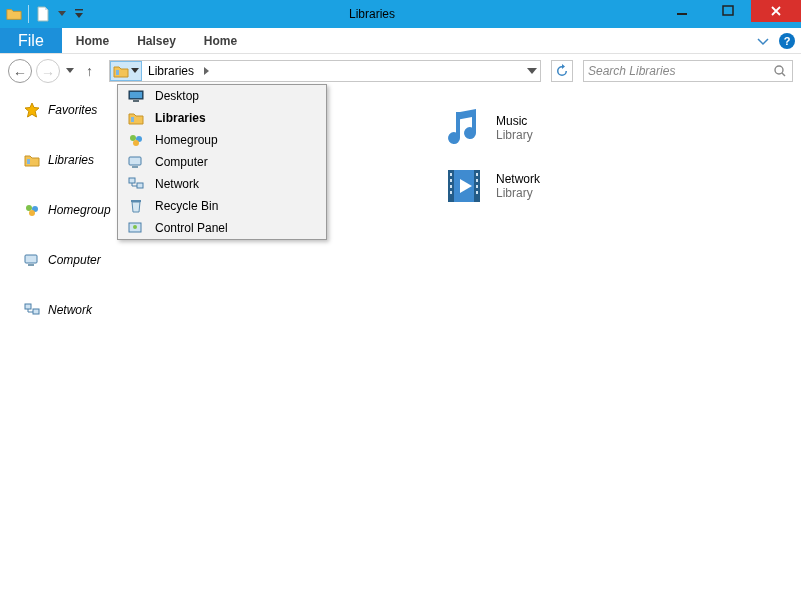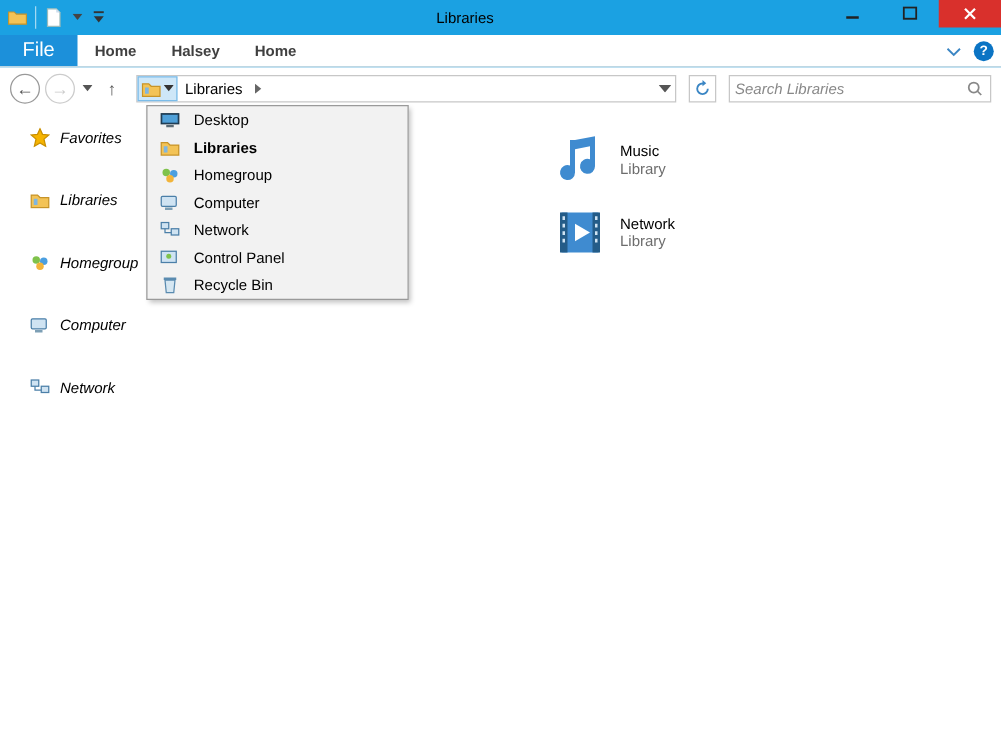--- a/index.html
+++ b/index.html
@@ -328,29 +328,29 @@
       <svg width="16" height="14">
           <rect x="1" y="1" width="6" height="5" fill="#cfe3f2" stroke="#4b7fa8"></rect>
           <rect x="9" y="6" width="6" height="5" fill="#cfe3f2" stroke="#4b7fa8"></rect>
           <path d="M4 6v3h5" stroke="#4b7fa8" fill="none"></path>
         </svg>
     </span>
     <span class="dd-lbl">Network</span>
   </div>
   <div class="dd-row">
     <span class="dd-ic ico">
+      <svg width="14" height="16">
+          <path d="M3 4h8l-1 10H4z" fill="#d6e7f2" stroke="#5a8bb0"></path>
+          <rect x="2" y="2" width="10" height="2" fill="#5a8bb0"></rect>
+        </svg>
+    </span>
+    <span class="dd-lbl">Recycle Bin</span>
+  </div>
+  <div class="dd-row">
+    <span class="dd-ic ico">
       <svg width="16" height="14">
           <rect x="1" y="2" width="12" height="9" fill="#cfe3f2" stroke="#4b7fa8"></rect>
           <circle cx="7" cy="6" r="2" fill="#7fc24b"></circle>
         </svg>
     </span>
     <span class="dd-lbl">Control Panel</span>
   </div>
-  <div class="dd-row">
-    <span class="dd-ic ico">
-      <svg width="14" height="16">
-          <path d="M3 4h8l-1 10H4z" fill="#d6e7f2" stroke="#5a8bb0"></path>
-          <rect x="2" y="2" width="10" height="2" fill="#5a8bb0"></rect>
-        </svg>
-    </span>
-    <span class="dd-lbl">Recycle Bin</span>
-  </div>
 </div>
 
 </body></html>

